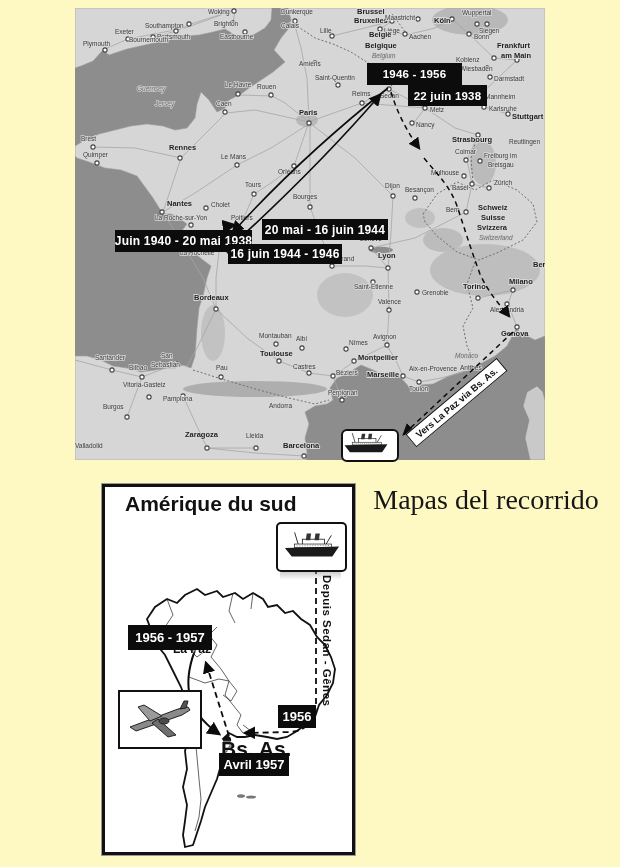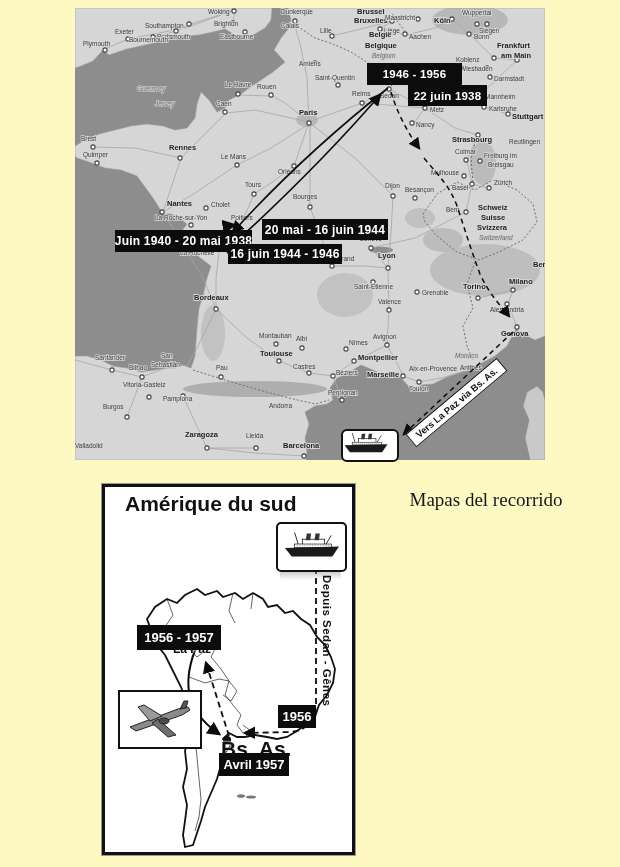--- a/index.html
+++ b/index.html
@@ -42,21 +42,21 @@
         font-size:11.5px;font-weight:bold;color:#111;letter-spacing:.5px;white-space:nowrap;z-index:3;}
   .sa-city{position:absolute;font-weight:bold;color:#111;z-index:4;
         text-shadow:0 0 2px #fff,0 0 2px #fff;}
   .sa-city.lapaz{left:68px;top:155px;font-size:12px;}
   .sa-city.bsas{left:116px;top:250px;font-size:21px;}
   .planebox{position:absolute;left:13px;top:203px;width:80px;height:55px;background:#fff;
         border:2px solid #111;display:flex;align-items:center;justify-content:center;z-index:4;}
 
   
   .caption{position:absolute;left:356px;top:487px;width:260px;text-align:center;
-        font-family:"Liberation Serif","DejaVu Serif",serif;font-size:19px;
+        font-family:"Liberation Serif","DejaVu Serif",serif;font-size:28px;
         line-height:26.5px;color:#161616;}
 </style>
 </head>
 <body>
 
 <div class="page">
 
   <div class="france-map">
     <svg viewBox="0 0 470 452" width="470" height="452">
       <defs>
@@ -424,21 +424,21 @@
               <rect x="25" y="3" width="4.5" height="7" fill="#333" transform="skewX(-8)"></rect>
               <rect x="34" y="3" width="4.5" height="7" fill="#333" transform="skewX(-8)"></rect>
               <rect x="12" y="14" width="38" height="3.5" fill="#fff" stroke="#111" stroke-width="0.7"></rect>
               <path d="M2,18 L58,16.5 L51,27 L9,27 Z" fill="#1a1a1a"></path>
               <line x1="14" y1="16" x2="48" y2="15.5" stroke="#555" stroke-width="0.6" stroke-dasharray="1.2 1.5"></line>
             </svg></span>
       </div>
       <div class="sa-ship-reflect"></div>
       <div class="sa-route-label">Depuis Sedan - Gênes</div>
       <div id="sa-boxes">
-          <div class="sa-box" style="left: 32px; top: 138px; width: 84px; height: 25px;">1956 - 1957</div>
+          <div class="sa-box" style="left: 23px; top: 138px; width: 84px; height: 25px;">1956 - 1957</div>
           <div class="sa-box" style="left: 173px; top: 218px; width: 38px; height: 23px; text-align: right;">1956</div>
           <div class="sa-box" style="left: 114px; top: 266px; width: 70px; height: 23px;">Avril 1957</div>
         </div>
       <div class="sa-city lapaz">La Paz</div>
       <div class="sa-city bsas">Bs. As.</div>
       <div class="planebox">
         <svg width="72" height="46" viewBox="0 0 72 46">
           <g stroke="#222" stroke-width="1" fill="#8a8a8a">
             <path d="M6,30 L54,12 L64,10 L66,13 L58,18 L12,34 Z"></path>
             <path d="M26,24 L14,10 L20,8 L38,19 Z" fill="#9a9a9a"></path>

